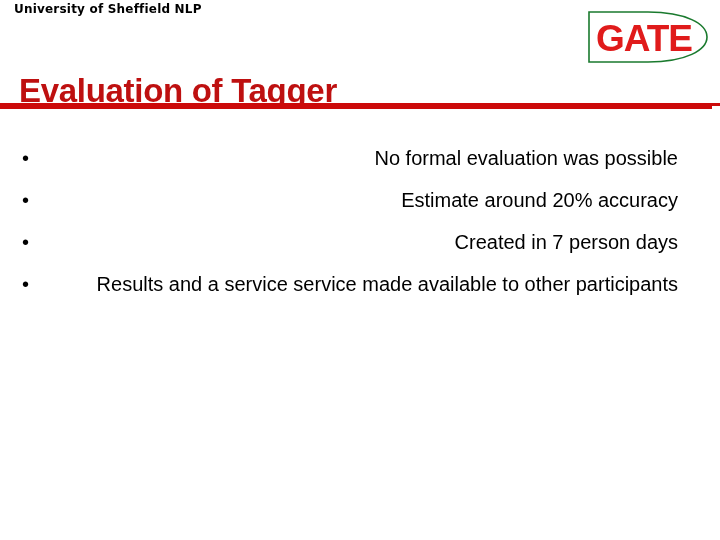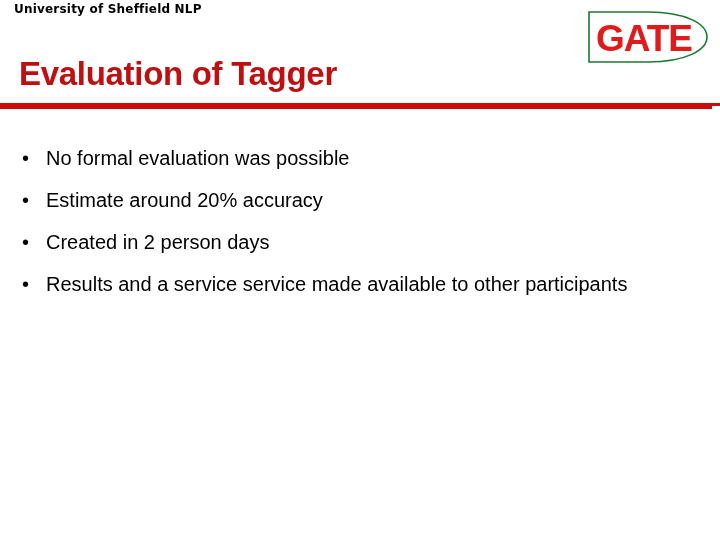--- a/index.html
+++ b/index.html
@@ -13,20 +13,21 @@
     overflow: hidden;
     font-family: "Liberation Sans", sans-serif;
     -webkit-font-smoothing: none;
   }
 
   .slide {
     position: relative;
     width: 720px;
     height: 540px;
     background: #ffffff;
+    text-align: right;
   }
 
   
   .dept-header {
     position: absolute;
     left: 14px;
     top: 1px;
     font-family: "DejaVu Sans", sans-serif;
     font-size: 12px;
     font-weight: bold;
@@ -46,21 +47,21 @@
     text-decoration: underline;
   }
   .gate-logo svg {
     display: block;
   }
 
   
   .slide-title {
     position: absolute;
     left: 19px;
-    top: 54px;
+    top: 71px;
     font-family: "Liberation Sans", sans-serif;
     font-size: 33px;
     font-weight: bold;
     color: #BE1010;
     line-height: 40px;
     letter-spacing: -0.3px;
     white-space: nowrap;
   }
 
   
@@ -139,21 +140,21 @@
     <li class="bullet-item">
       <span class="bullet-marker">•</span>
       <span class="bullet-text">No formal evaluation was possible</span>
     </li>
     <li class="bullet-item">
       <span class="bullet-marker">•</span>
       <span class="bullet-text">Estimate around 20% accuracy</span>
     </li>
     <li class="bullet-item">
       <span class="bullet-marker">•</span>
-      <span class="bullet-text">Created in 2 person days</span>
+      <span class="bullet-text">Created in 7 person days</span>
     </li>
     <li class="bullet-item">
       <span class="bullet-marker">•</span>
       <span class="bullet-text">Results and a service service made available to other participants</span>
     </li>
   </ul>
 
 </div>
 
 </body></html>

